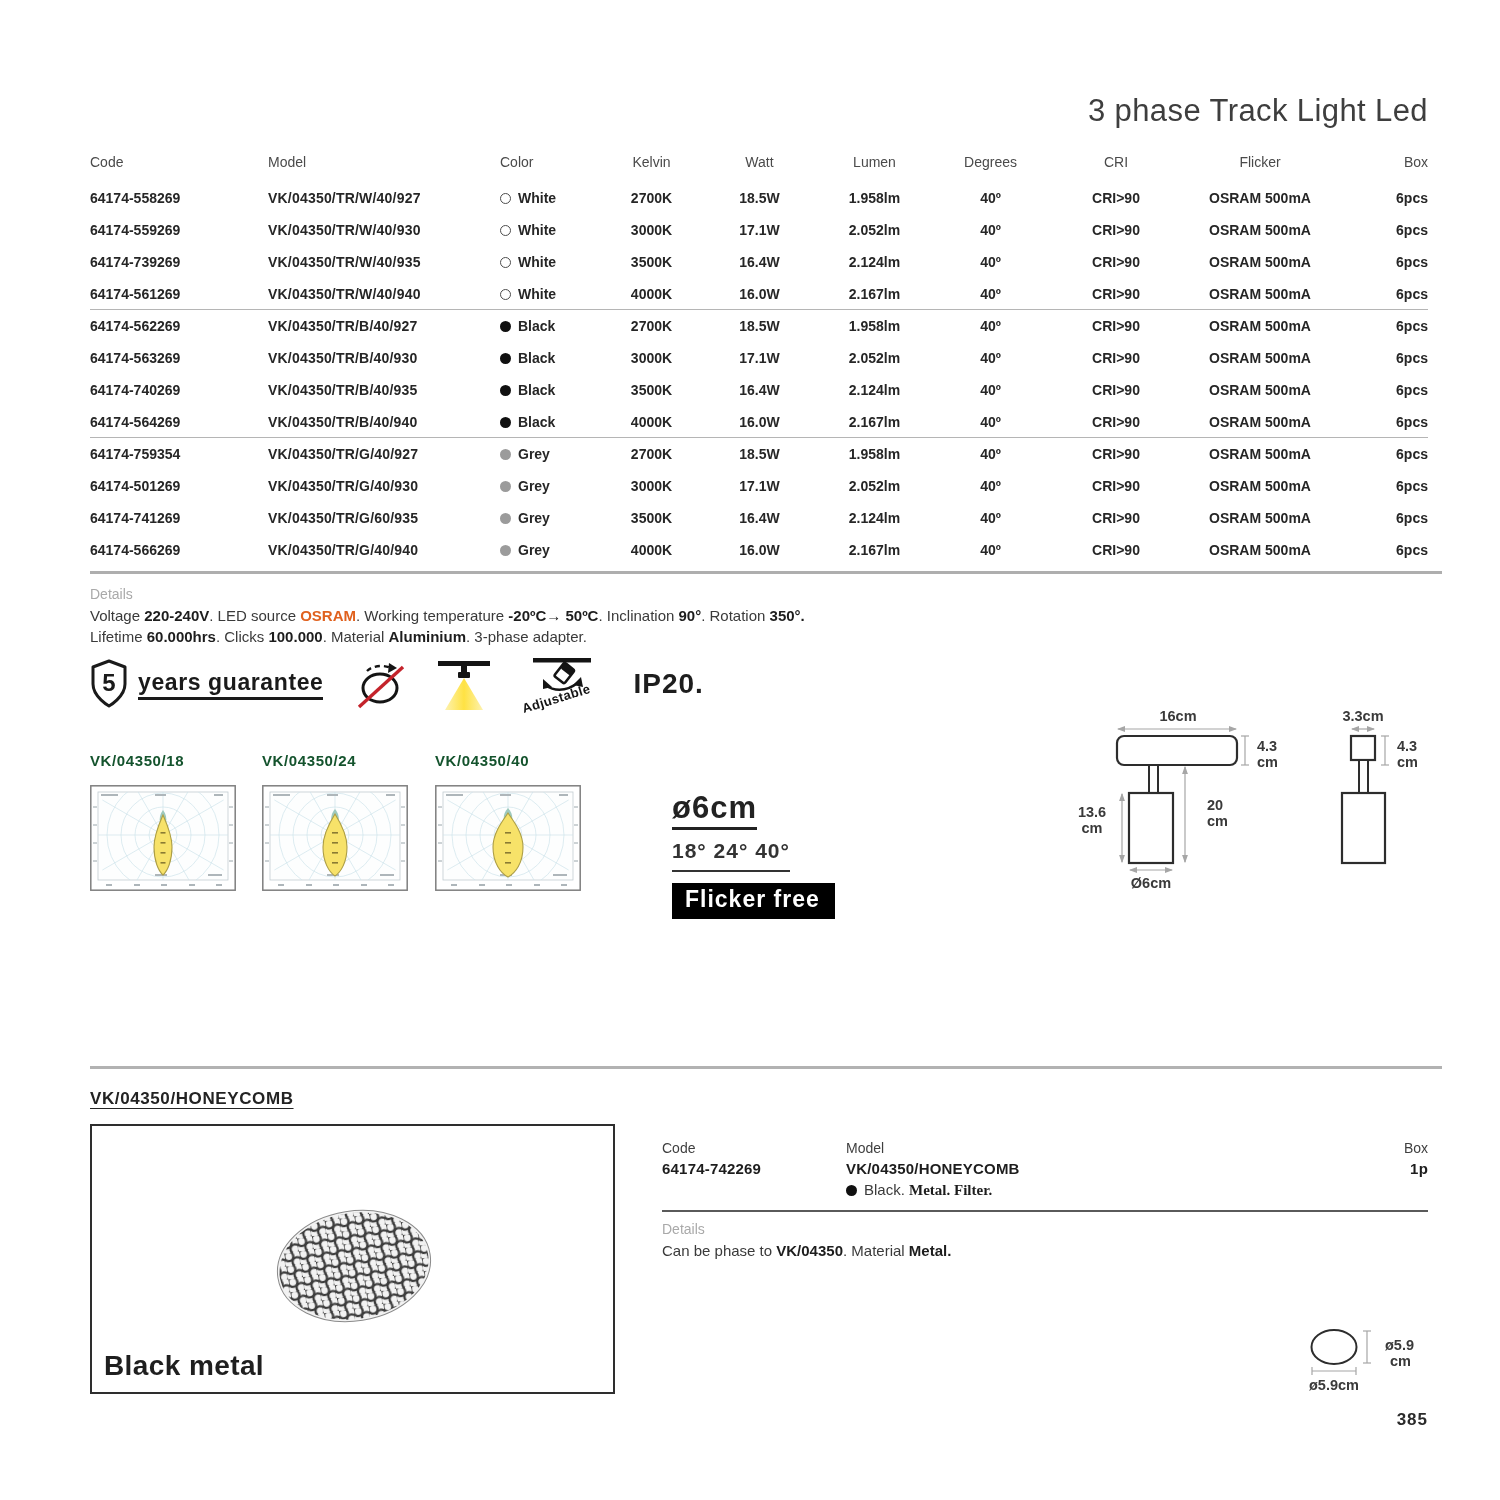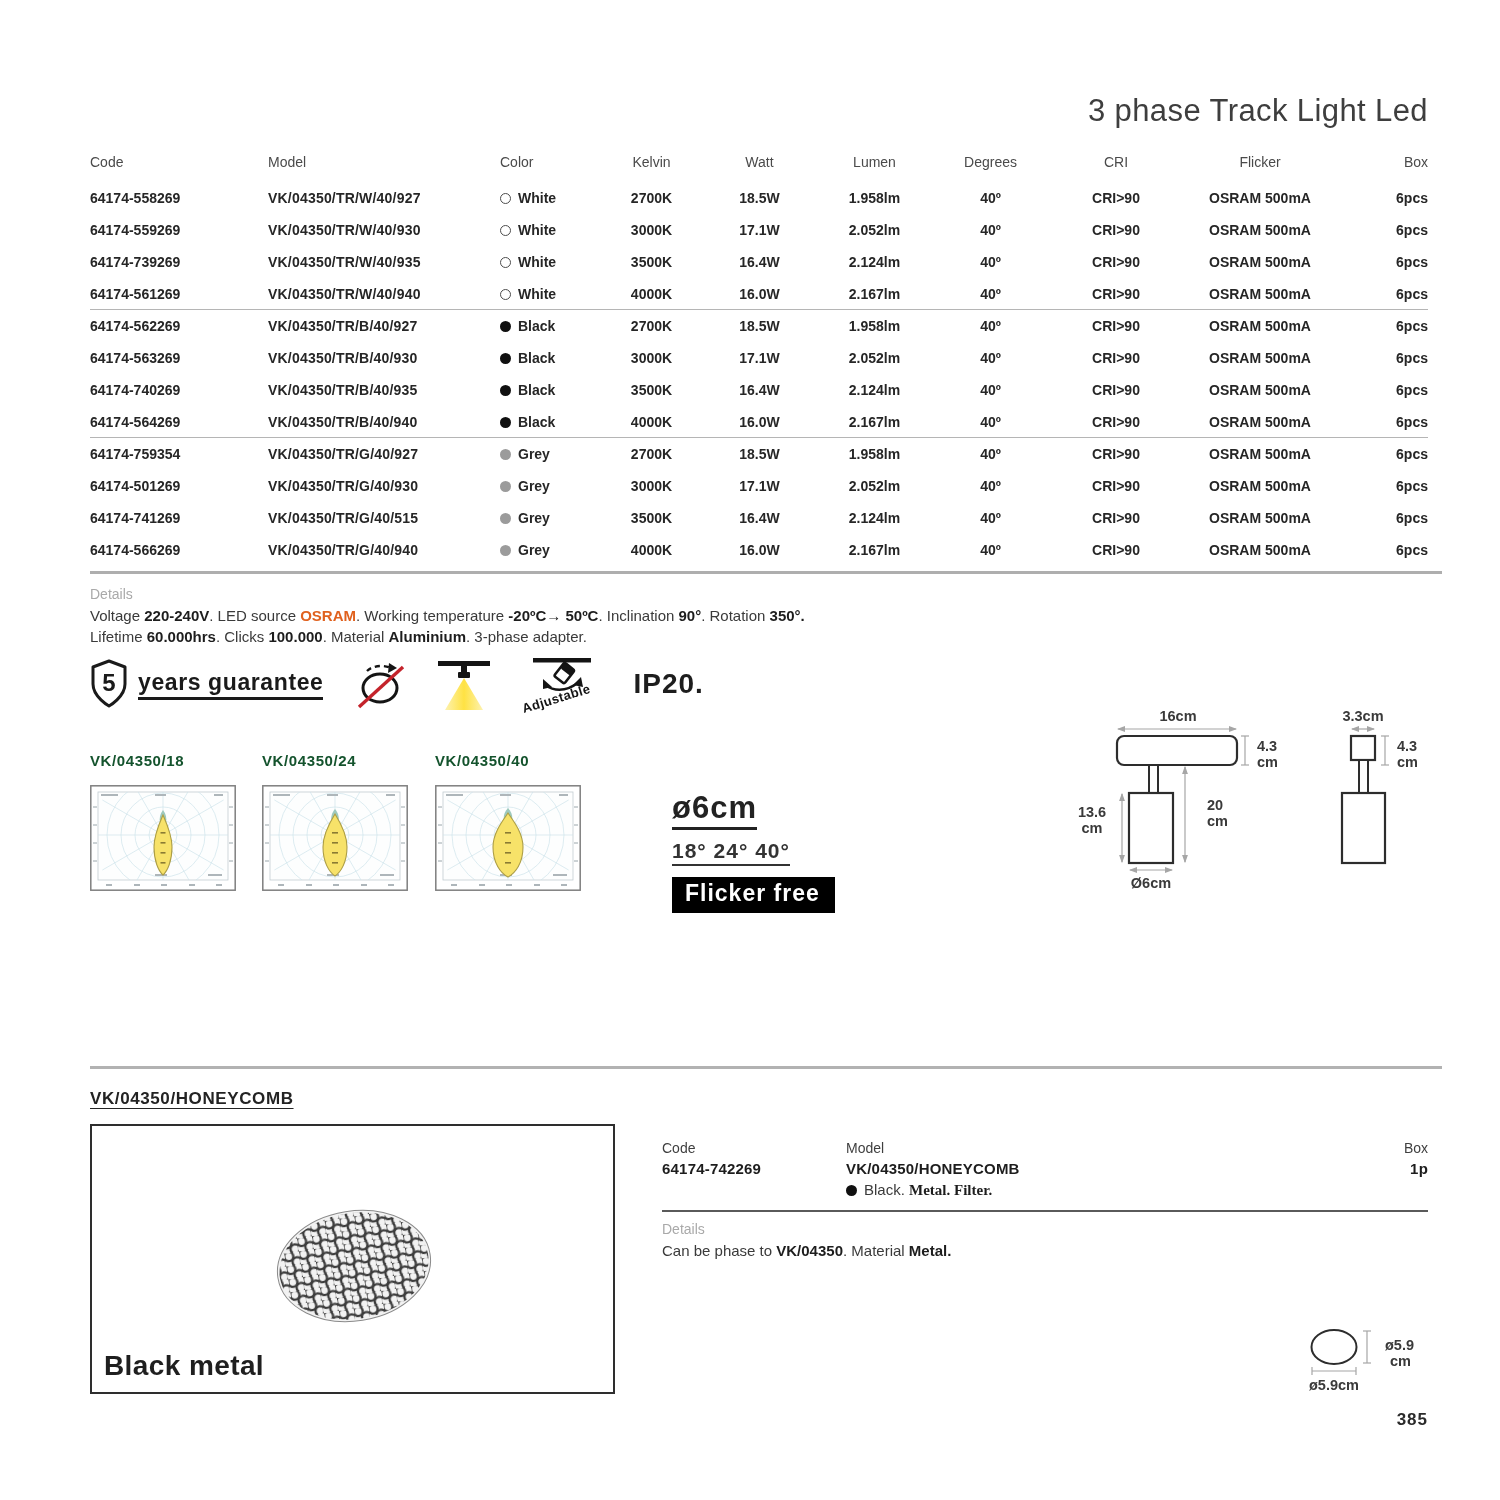--- a/index.html
+++ b/index.html
@@ -43,21 +43,21 @@
   .ip { font-size:28px; font-weight:bold; color:#1d1d1d; margin-left:30px; letter-spacing:1px; }
 
   
   .diagrams { position:absolute; left:90px; top:752px; width:620px; height:140px; }
   .diagram { position:absolute; width:146px; }
   .diagram-label { font-size:15px; font-weight:bold; color:#14532d; letter-spacing:.6px; margin-bottom:16px; }
 
   
   .beam-info { position:absolute; left:672px; top:790px; }
   .beam-diameter { display:inline-block; font-size:31px; font-weight:bold; color:#222; border-bottom:3px solid #222; padding-bottom:1px; letter-spacing:1px; }
-  .beam-angles { display:table; font-size:21px; font-weight:bold; color:#333; border-bottom:2px solid #333; padding-bottom:1px; margin-top:9px; letter-spacing:1px; }
+  .beam-angles { display:table; font-size:21px; font-weight:bold; color:#333; border-bottom:2px solid #333; padding-bottom:7px; margin-top:9px; letter-spacing:1px; }
   .flicker-badge { display:inline-block; margin-top:11px; background:#000; color:#fff; font-size:23px; font-weight:bold; padding:3px 15px 6px 13px; letter-spacing:1px; }
 
   
   .dims-svg { position:absolute; left:1065px; top:698px; }
   .dim-text { fill:#3a3a3a; font-size:14.5px; font-weight:bold; font-family:"Liberation Sans","DejaVu Sans",sans-serif; }
 
   
   .mid-line { position:absolute; left:90px; top:1066px; width:1352px; height:3px; background:#b2b2b2; }
 
   
@@ -219,21 +219,21 @@
       <div class="c-c">3000K</div>
       <div class="c-c">17.1W</div>
       <div class="c-c">2.052lm</div>
       <div class="c-c">40º</div>
       <div class="c-c">CRI&gt;90</div>
       <div class="c-c">OSRAM 500mA</div>
       <div class="c-r">6pcs</div>
     </div>
     <div class="grid-row tr">
       <div class="c-l">64174-741269</div>
-      <div class="c-l model-cell">VK/04350/TR/G/40/515</div>
+      <div class="c-l model-cell">VK/04350/TR/G/60/935</div>
       <div class="c-l"><span class="dot dot-grey"></span><span>Grey</span></div>
       <div class="c-c">3500K</div>
       <div class="c-c">16.4W</div>
       <div class="c-c">2.124lm</div>
       <div class="c-c">40º</div>
       <div class="c-c">CRI&gt;90</div>
       <div class="c-c">OSRAM 500mA</div>
       <div class="c-r">6pcs</div>
     </div>
     <div class="grid-row tr">

